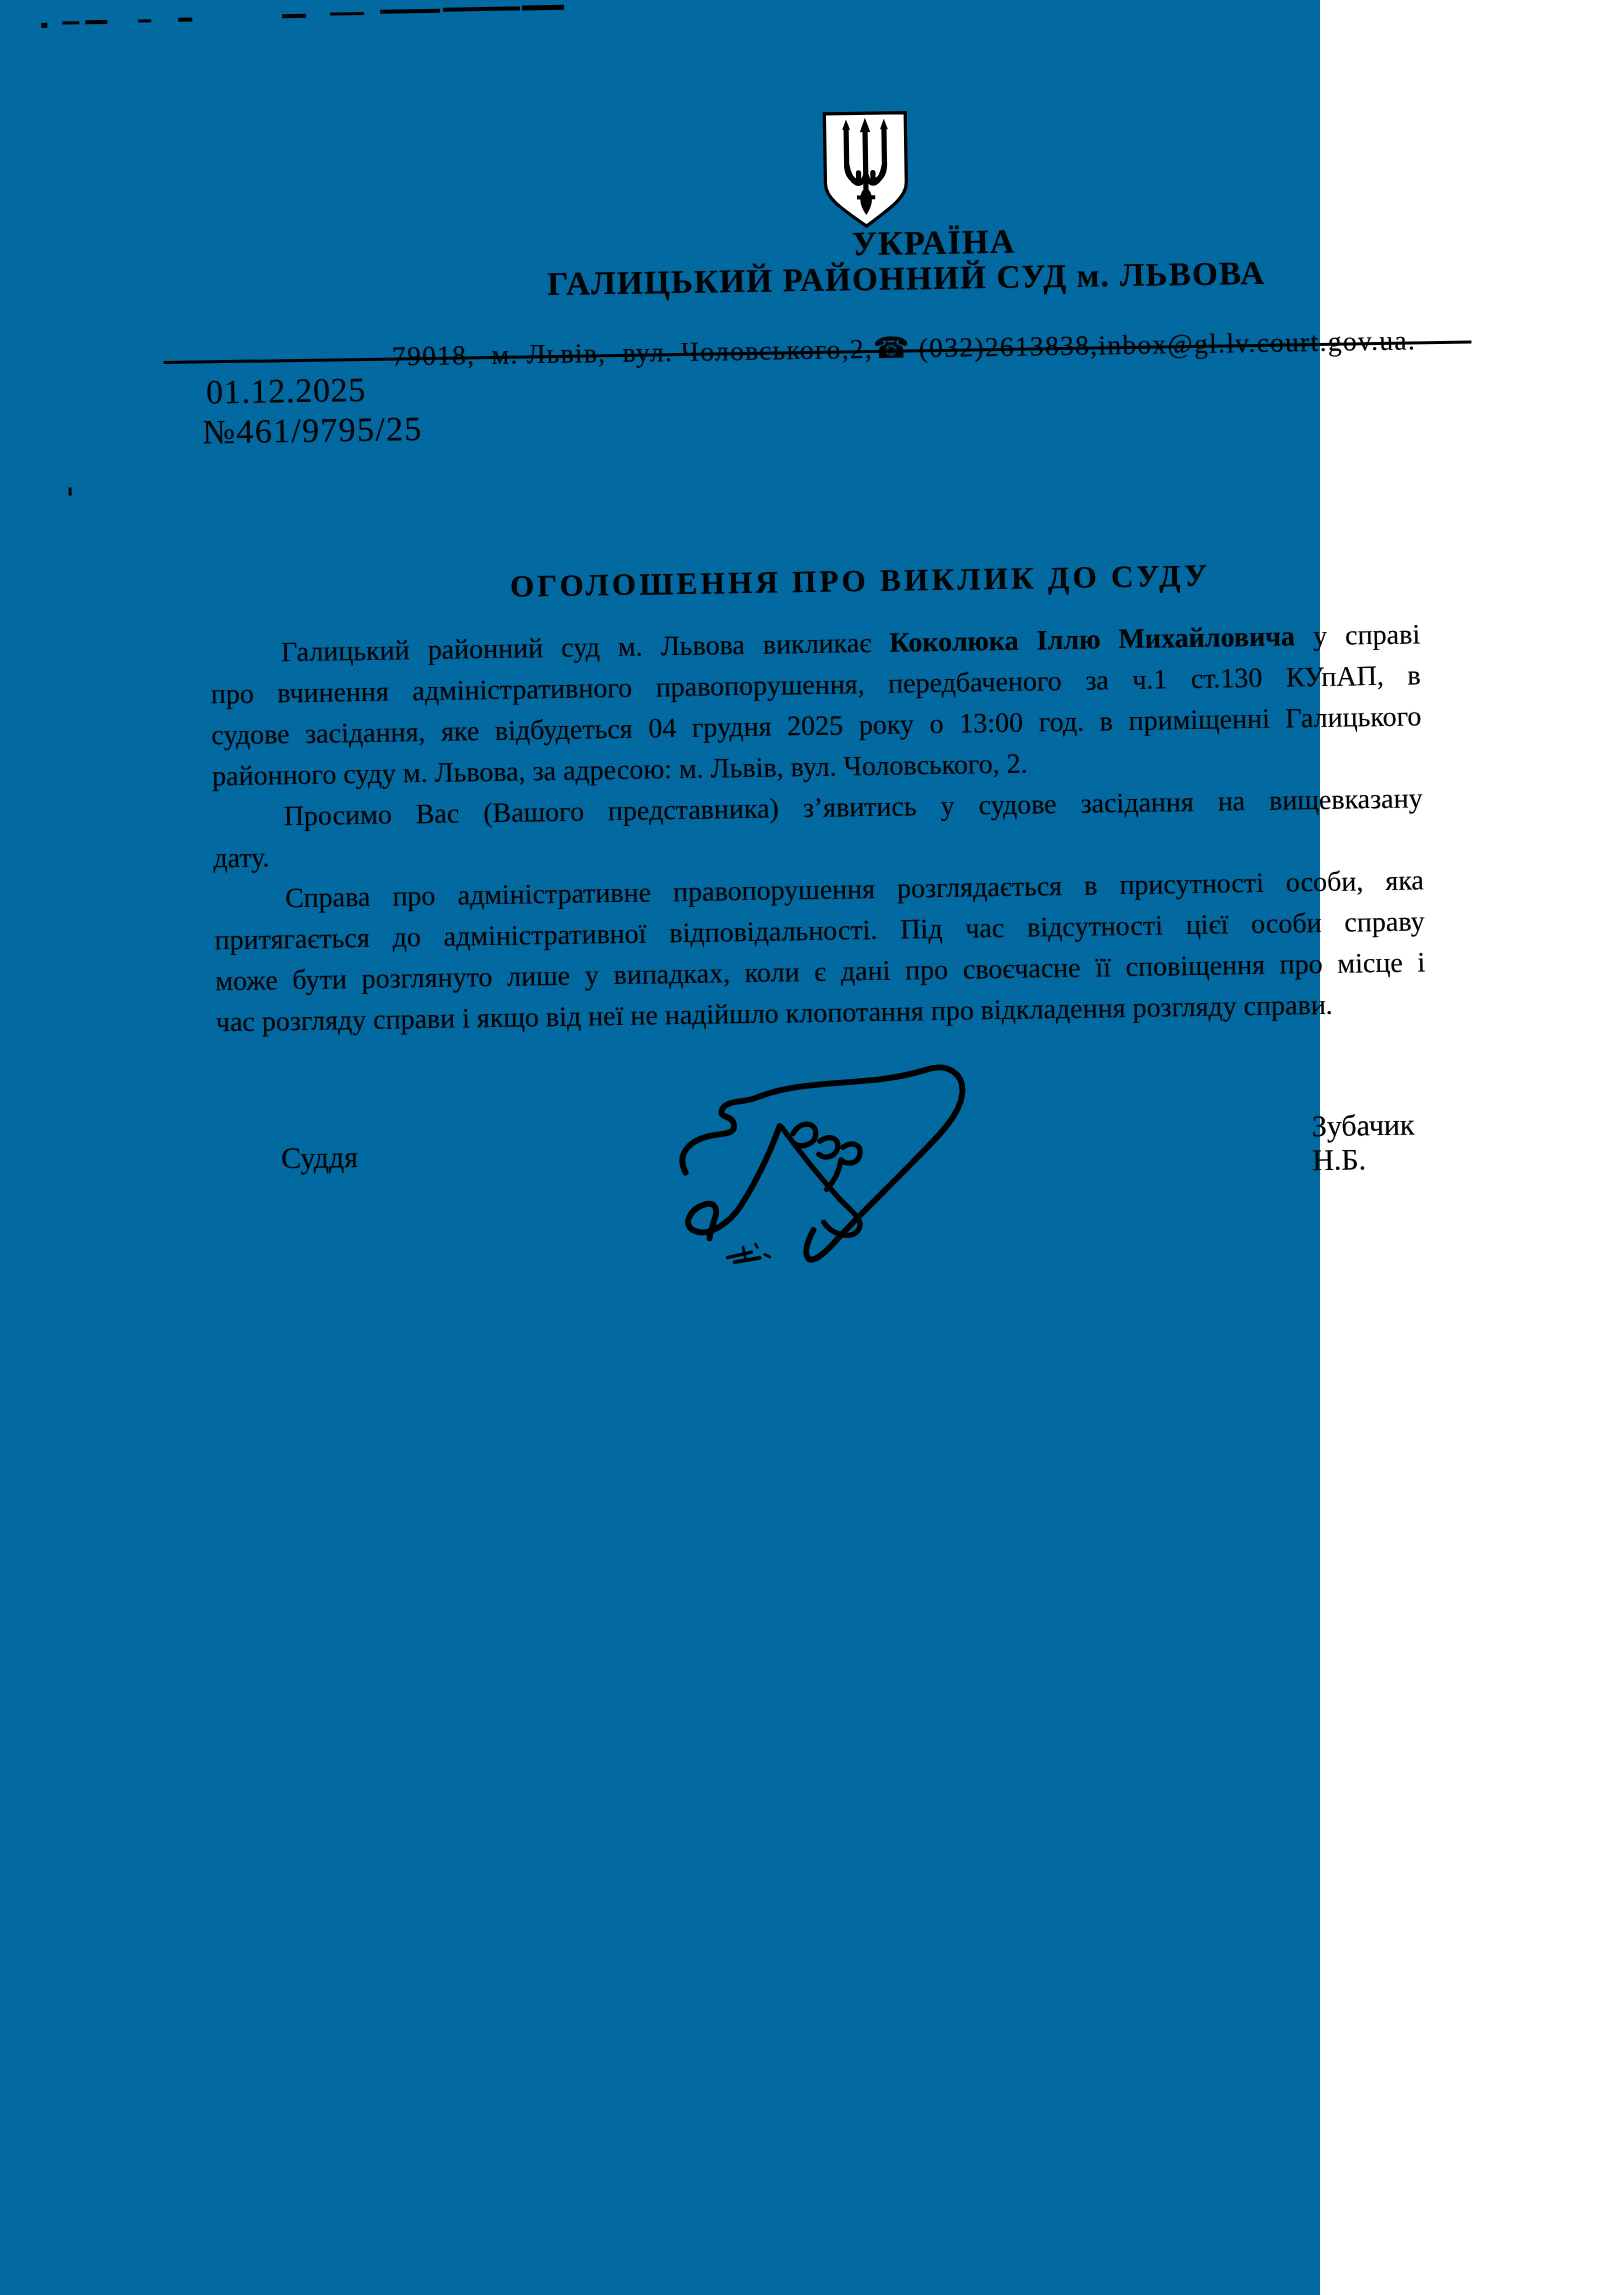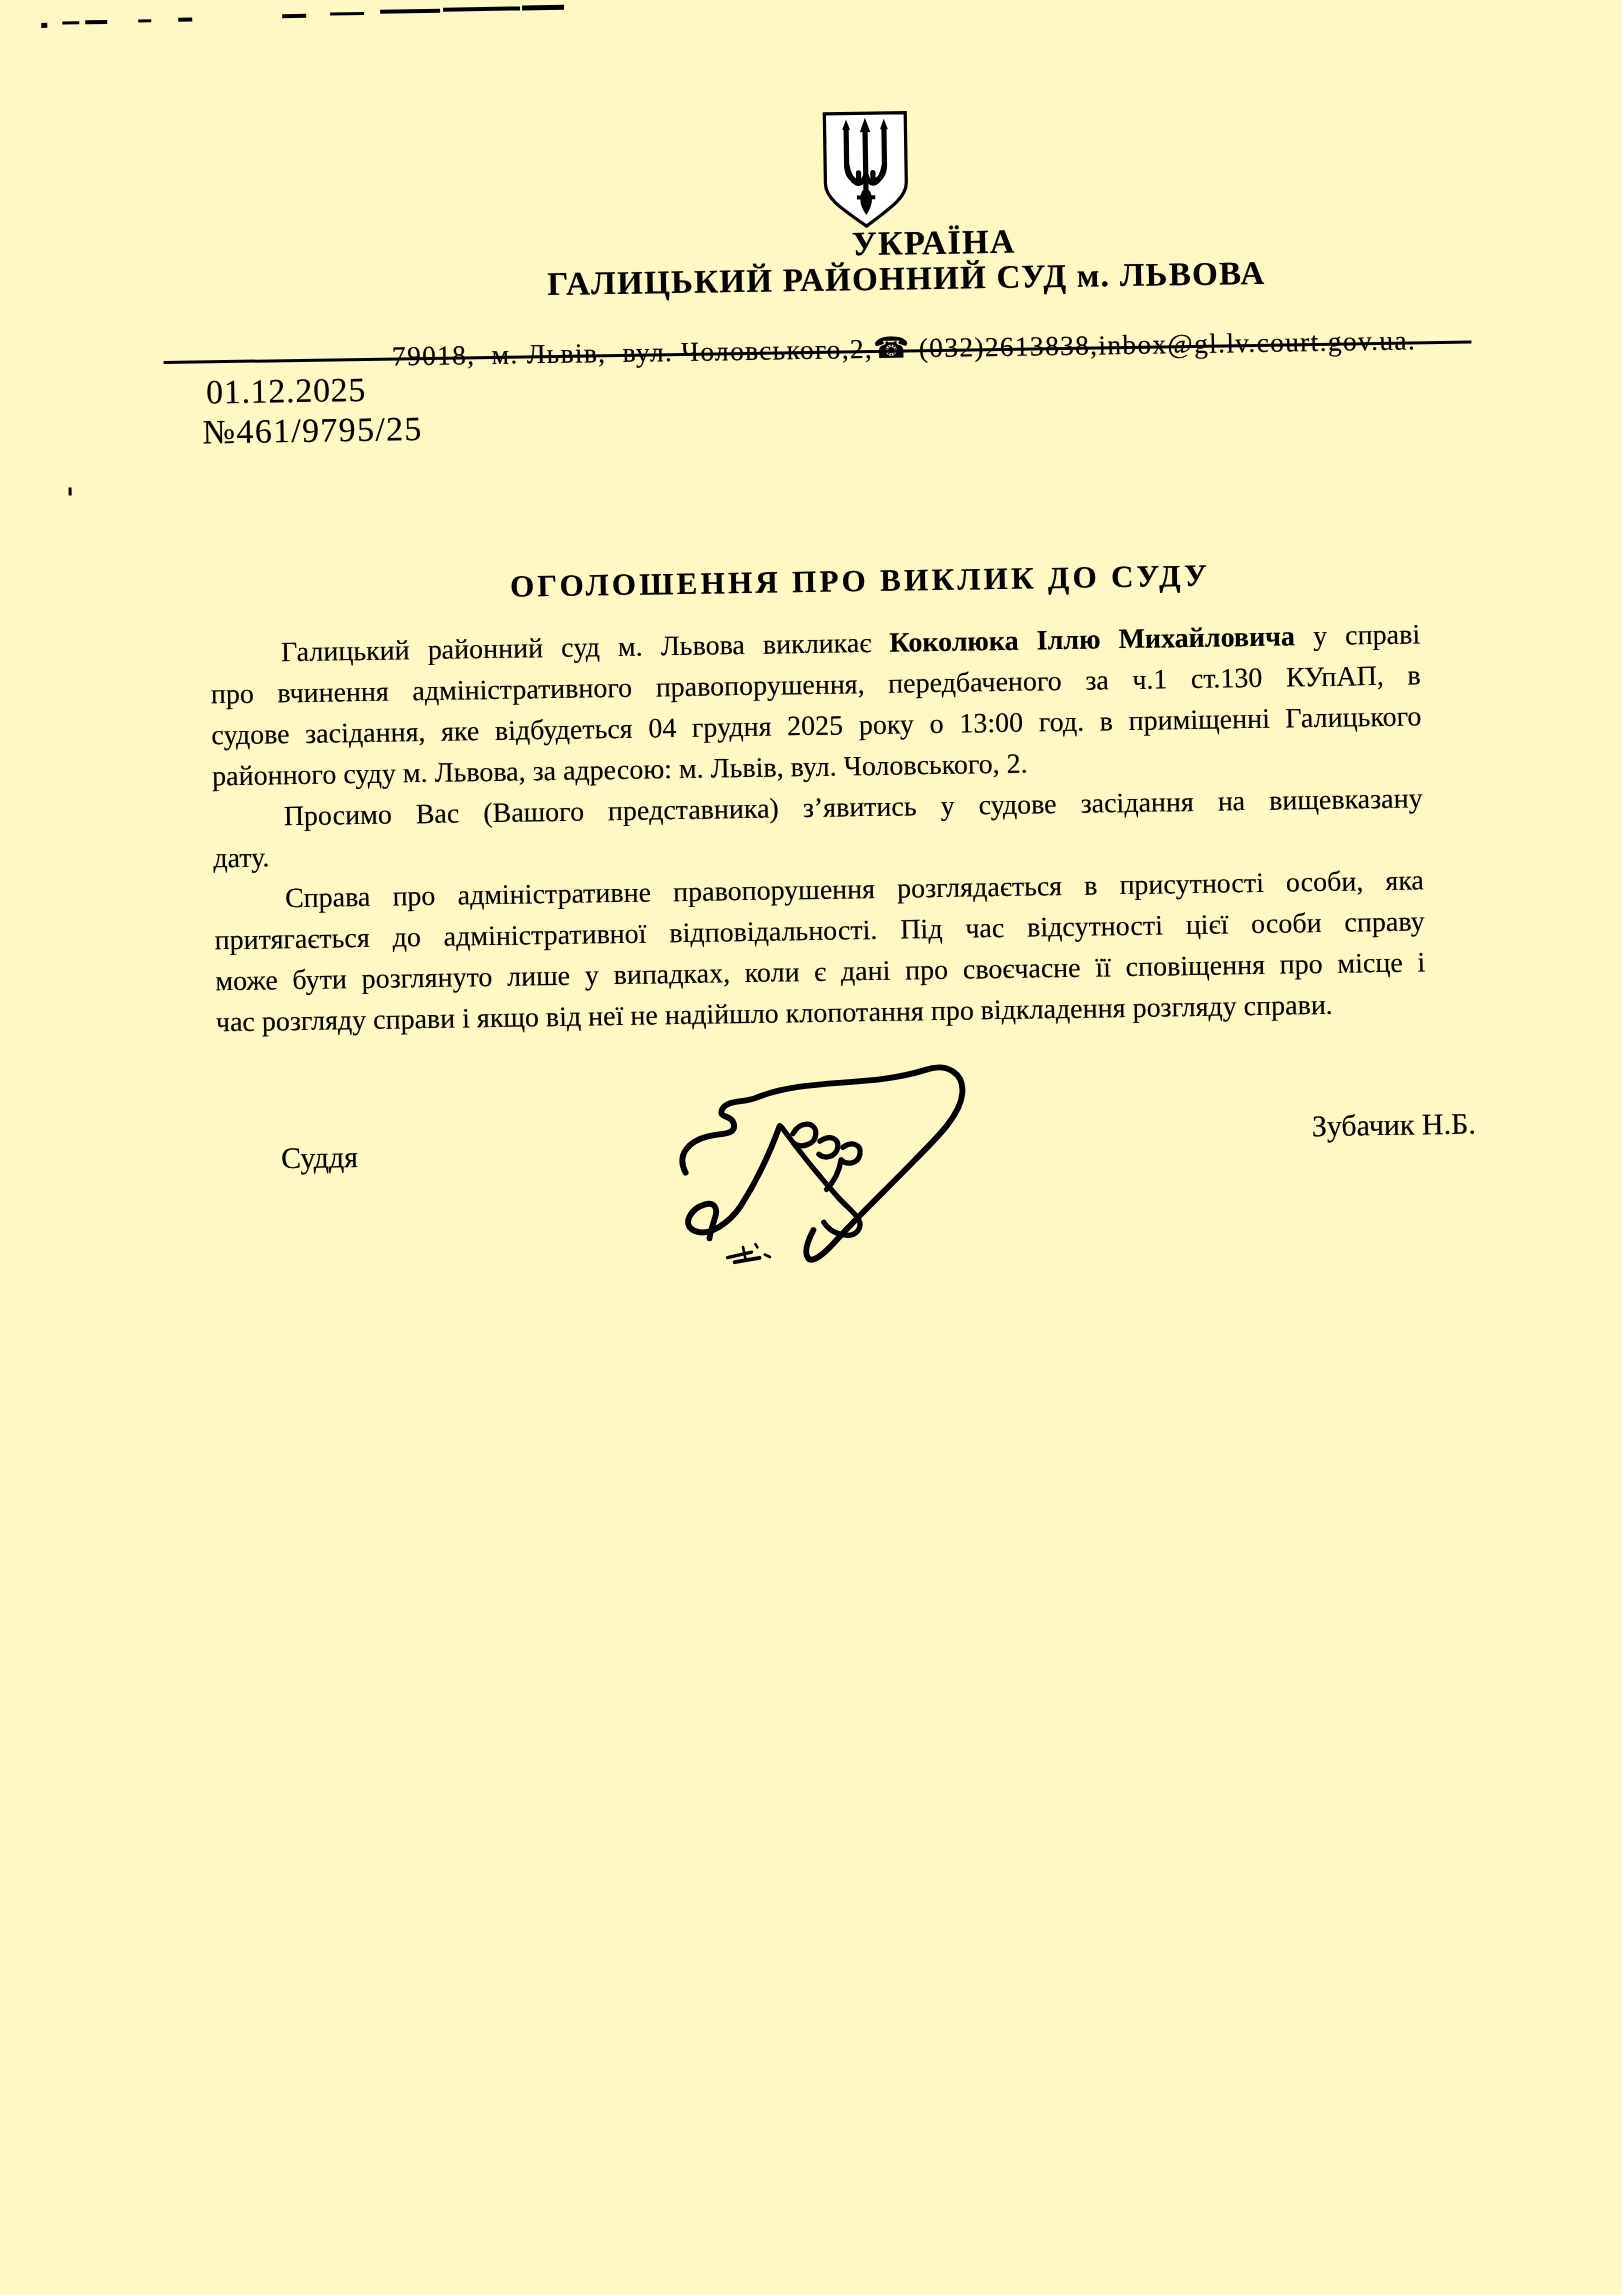--- a/index.html
+++ b/index.html
@@ -3,22 +3,22 @@
 <meta charset="utf-8">
 <style>
   html, body {
     margin: 0; padding: 0;
     width: 1622px; height: 2295px;
     background: #ffffff;
     overflow: hidden;
   }
   .page {
     position: relative;
-    width: 1622px; height: 2295px;
-    background: #fef9c3;
+    width: 1320px; height: 2295px;
+    background: #0369a1;
     font-family: "Liberation Serif", "DejaVu Serif", serif;
     color: #040404;
   }
   
   .tilt {
     position: absolute; inset: 0;
     transform: rotate(-0.9deg);
     transform-origin: 811px 1147px;
   }
   .doc { text-shadow: 0 0 0.7px rgba(0,0,0,.5); }

